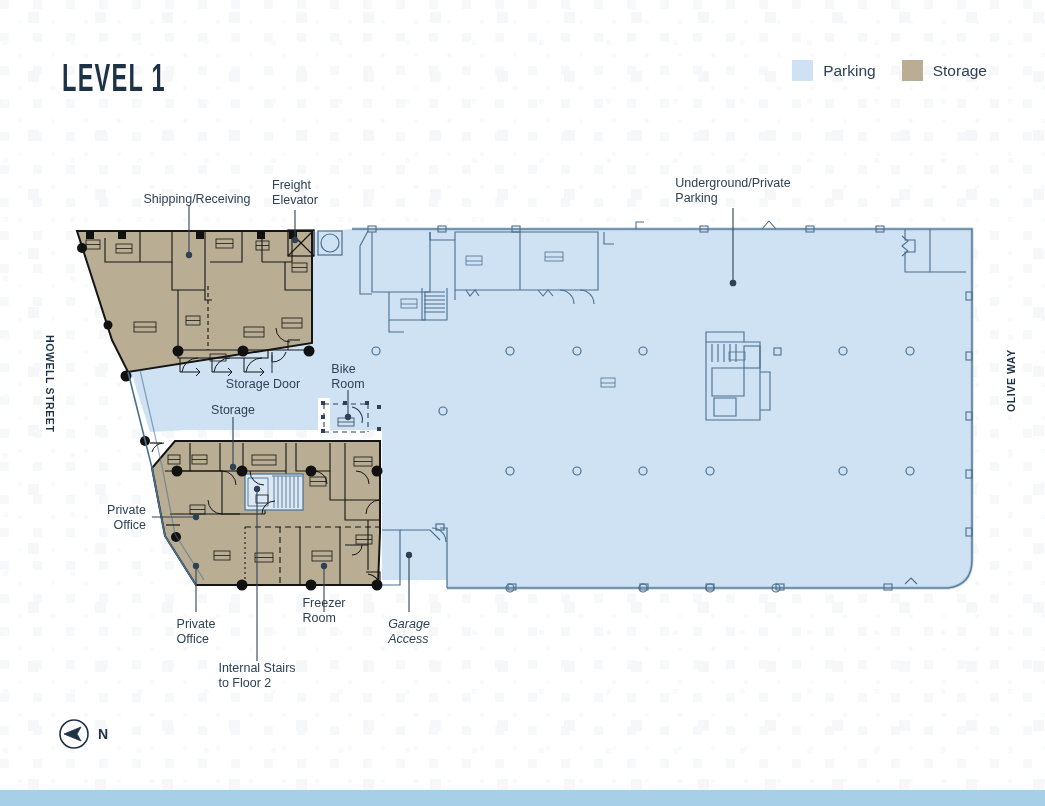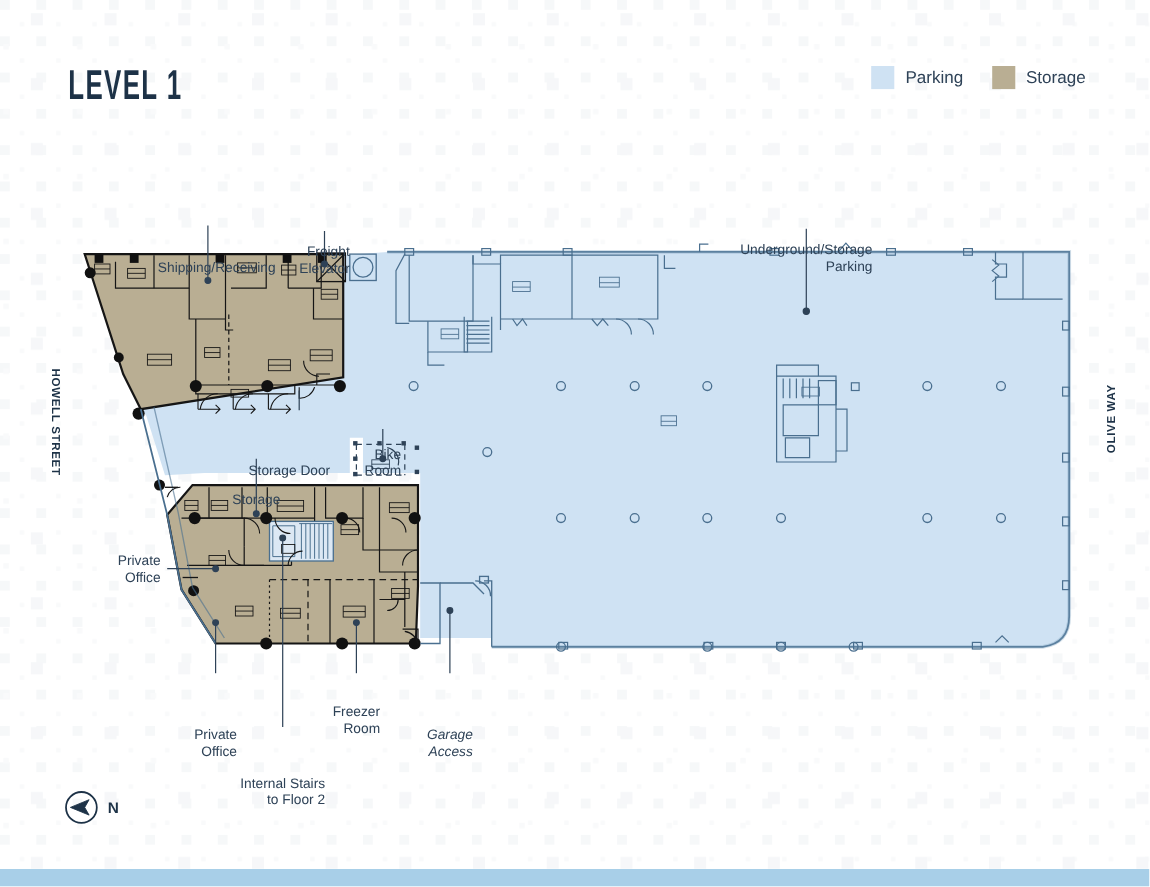--- a/index.html
+++ b/index.html
@@ -76,21 +76,21 @@
 
   
   .callout {
     position: absolute;
     font-size: 12.5px;
     line-height: 15px;
     color: #2e4257;
     white-space: pre-line;
     z-index: 5;
   }
-  .callout.c-center { text-align: right; transform: translateX(-50%); margin-top: 44px; }
+  .callout.c-center { text-align: left; transform: translateX(-50%); }
   .callout.c-right  { text-align: right; transform: translateX(-100%); }
 
   .street-label {
     position: absolute;
     font-size: 10.5px;
     font-weight: 700;
     letter-spacing: 0.6px;
     color: #1d3247;
     white-space: nowrap;
     z-index: 5;
@@ -540,21 +540,21 @@
     <path d="M 409,612 L 409,555"></path>
       <circle cx="409" cy="555" r="2.6"></circle>
   </g>
 </svg>
 
 <div class="callout c-center" style="left:197px; top:192px;">Shipping/Receiving</div>
 
 <div class="callout c-center" style="left:295px; top:178px;">Freight
 Elevator</div>
 
-<div class="callout c-center" style="left:733px; top:176px;">Underground/Storage
+<div class="callout c-center" style="left:733px; top:176px;">Underground/Private
 Parking</div>
 
 <div class="callout c-center" style="left:263px; top:377px;">Storage Door</div>
 
 <div class="callout c-center" style="left:348px; top:362px;">Bike
 Room</div>
 
 <div class="callout c-center" style="left:233px; top:403px;">Storage</div>
 
 <div class="callout c-right" style="left:146px; top:503px;">Private

